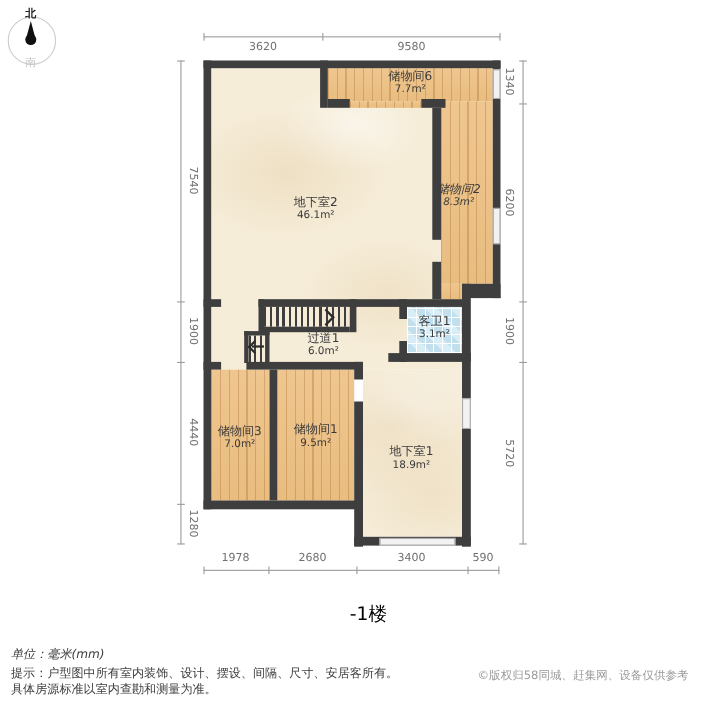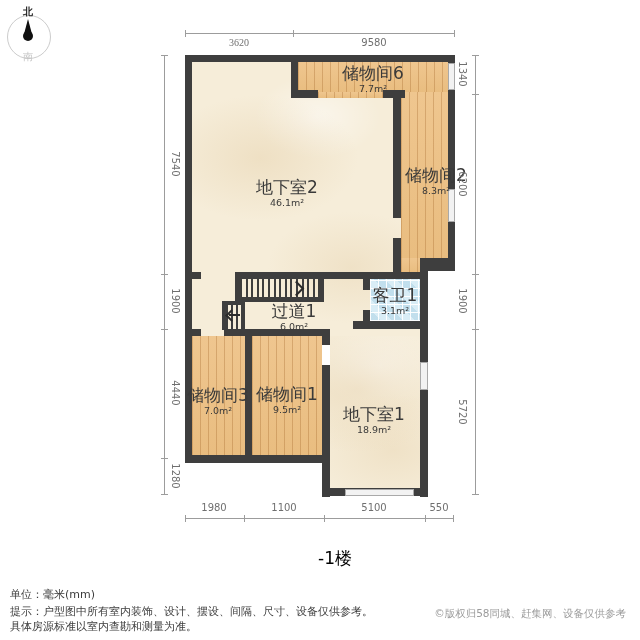--- a/index.html
+++ b/index.html
@@ -17,21 +17,21 @@
   .tile{background:
     repeating-linear-gradient(0deg, rgba(255,255,255,.95) 0 1px, transparent 1px 8px),
     repeating-linear-gradient(90deg, rgba(255,255,255,.95) 0 1px, transparent 1px 8px),
     repeating-linear-gradient(45deg, rgba(140,190,215,.30) 0 8px, transparent 8px 16px),
     #d9edf6;}
   .w{background:#3e3e3e;position:absolute;}
   .win{position:absolute;background:#f2f2f2;border:1px solid #a9a9a9;box-sizing:border-box;}
   .treads-h{position:absolute;background:repeating-linear-gradient(90deg,#3e3e3e 0 2px,transparent 2px 5.6px);}
   .treads-r{position:absolute;background:repeating-linear-gradient(90deg,#3e3e3e 0 2px,transparent 2px 5px);}
   .room-label{position:absolute;width:90px;text-align:center;color:#3a3a3a;line-height:1.2;}
-  .room-label .nm{font-size:17px;display:block;}
+  .room-label .nm{font-size:11px;display:block;}
   .room-label .ar{font-size:9.5px;display:block;}
   .dimline{position:absolute;background:#9c9c9c;}
   .tick{position:absolute;background:#9c9c9c;}
   .dlab{position:absolute;font-size:10px;color:#6f6f6f;text-align:center;}
   .dlab-v{position:absolute;font-size:10px;color:#6f6f6f;text-align:center;width:44px;height:12px;transform:rotate(90deg);}
   .title{position:absolute;font-size:17px;color:#000;font-weight:500;text-align:center;}
   .note{position:absolute;font-size:11px;color:#3c3c3c;}
   .copyright{position:absolute;font-size:10.5px;color:#9b9b9b;}
   .chev-r{position:absolute;width:9px;height:9px;border-top:2px solid #2b2b2b;border-right:2px solid #2b2b2b;transform:rotate(45deg);}
   .chev-l{position:absolute;width:7px;height:7px;border-left:2px solid #2b2b2b;border-bottom:2px solid #2b2b2b;transform:rotate(45deg);}
@@ -98,21 +98,21 @@
 <div class="win" style="left:345px;top:489px;width:69px;height:7px;"></div>
 
 <div class="room-label" style="left:242px;top:177px;">
   <span class="nm">地下室2</span>
   <span class="ar">46.1m²</span>
 </div>
 <div class="room-label" style="left:328px;top:63px;">
   <span class="nm">储物间6</span>
   <span class="ar">7.7m²</span>
 </div>
-<div class="room-label" style="left:391px;top:165px;">
+<div class="room-label" style="left:372px;top:165px;font-style:italic;">
   <span class="nm">储物间2</span>
   <span class="ar">8.3m²</span>
 </div>
 <div class="room-label" style="left:249px;top:301px;">
   <span class="nm">过道1</span>
   <span class="ar">6.0m²</span>
 </div>
 <div class="room-label" style="left:350px;top:285px;">
   <span class="nm">客卫1</span>
   <span class="ar">3.1m²</span>
@@ -127,33 +127,33 @@
 </div>
 <div class="room-label" style="left:329px;top:404px;">
   <span class="nm">地下室1</span>
   <span class="ar">18.9m²</span>
 </div>
 
 <div class="dimline" style="left:185px;top:33px;width:270px;height:1px;"></div>
 <div class="tick" style="left:185px;top:30px;width:1px;height:7px;"></div>
 <div class="tick" style="left:293px;top:30px;width:1px;height:7px;"></div>
 <div class="tick" style="left:454px;top:30px;width:1px;height:7px;"></div>
-<div class="dlab" style="left:209px;top:37px;width:60px;font-family:Liberation Serif, serif;">3620</div>
+<div class="dlab" style="left:209px;top:37px;width:60px;">3620</div>
 <div class="dlab" style="left:344px;top:37px;width:60px;">9580</div>
 
 <div class="dimline" style="left:185px;top:518px;width:269px;height:1px;"></div>
 <div class="tick" style="left:185px;top:515px;width:1px;height:7px;"></div>
 <div class="tick" style="left:244px;top:515px;width:1px;height:7px;"></div>
 <div class="tick" style="left:324px;top:515px;width:1px;height:7px;"></div>
 <div class="tick" style="left:425px;top:515px;width:1px;height:7px;"></div>
 <div class="tick" style="left:453px;top:515px;width:1px;height:7px;"></div>
-<div class="dlab" style="left:184px;top:502px;width:60px;">1980</div>
-<div class="dlab" style="left:254px;top:502px;width:60px;">1100</div>
-<div class="dlab" style="left:344px;top:502px;width:60px;">5100</div>
-<div class="dlab" style="left:409px;top:502px;width:60px;">550</div>
+<div class="dlab" style="left:184px;top:502px;width:60px;">1978</div>
+<div class="dlab" style="left:254px;top:502px;width:60px;">2680</div>
+<div class="dlab" style="left:344px;top:502px;width:60px;">3400</div>
+<div class="dlab" style="left:409px;top:502px;width:60px;">590</div>
 
 <div class="dimline" style="left:164px;top:55px;width:1px;height:440px;"></div>
 <div class="tick" style="left:161px;top:55px;width:7px;height:1px;"></div>
 <div class="tick" style="left:161px;top:274px;width:7px;height:1px;"></div>
 <div class="tick" style="left:161px;top:329px;width:7px;height:1px;"></div>
 <div class="tick" style="left:161px;top:458px;width:7px;height:1px;"></div>
 <div class="tick" style="left:161px;top:494px;width:7px;height:1px;"></div>
 <div class="dlab-v" style="left:153px;top:158px;">7540</div>
 <div class="dlab-v" style="left:153px;top:295px;">1900</div>
 <div class="dlab-v" style="left:153px;top:387px;">4440</div>
@@ -164,16 +164,16 @@
 <div class="tick" style="left:472px;top:94px;width:7px;height:1px;"></div>
 <div class="tick" style="left:472px;top:274px;width:7px;height:1px;"></div>
 <div class="tick" style="left:472px;top:329px;width:7px;height:1px;"></div>
 <div class="tick" style="left:472px;top:494px;width:7px;height:1px;"></div>
 <div class="dlab-v" style="left:440px;top:68px;">1340</div>
 <div class="dlab-v" style="left:440px;top:178px;">6200</div>
 <div class="dlab-v" style="left:440px;top:295px;">1900</div>
 <div class="dlab-v" style="left:440px;top:406px;">5720</div>
 
 <div class="title" style="left:270px;top:547px;width:130px;">-1楼</div>
-<div class="note" style="left:10px;top:587px;">单位：毫米(mm)</div>
-<div class="note" style="left:10px;top:604px;">提示：户型图中所有室内装饰、设计、摆设、间隔、尺寸、设备仅供参考。</div>
+<div class="note" style="left:10px;top:587px;font-style:italic;">单位：毫米(mm)</div>
+<div class="note" style="left:10px;top:604px;">提示：户型图中所有室内装饰、设计、摆设、间隔、尺寸、安居客所有。</div>
 <div class="note" style="left:10px;top:619px;">具体房源标准以室内查勘和测量为准。</div>
 <div class="copyright" style="right:14px;top:607px;">©版权归58同城、赶集网、设备仅供参考</div>
 
 </body></html>

